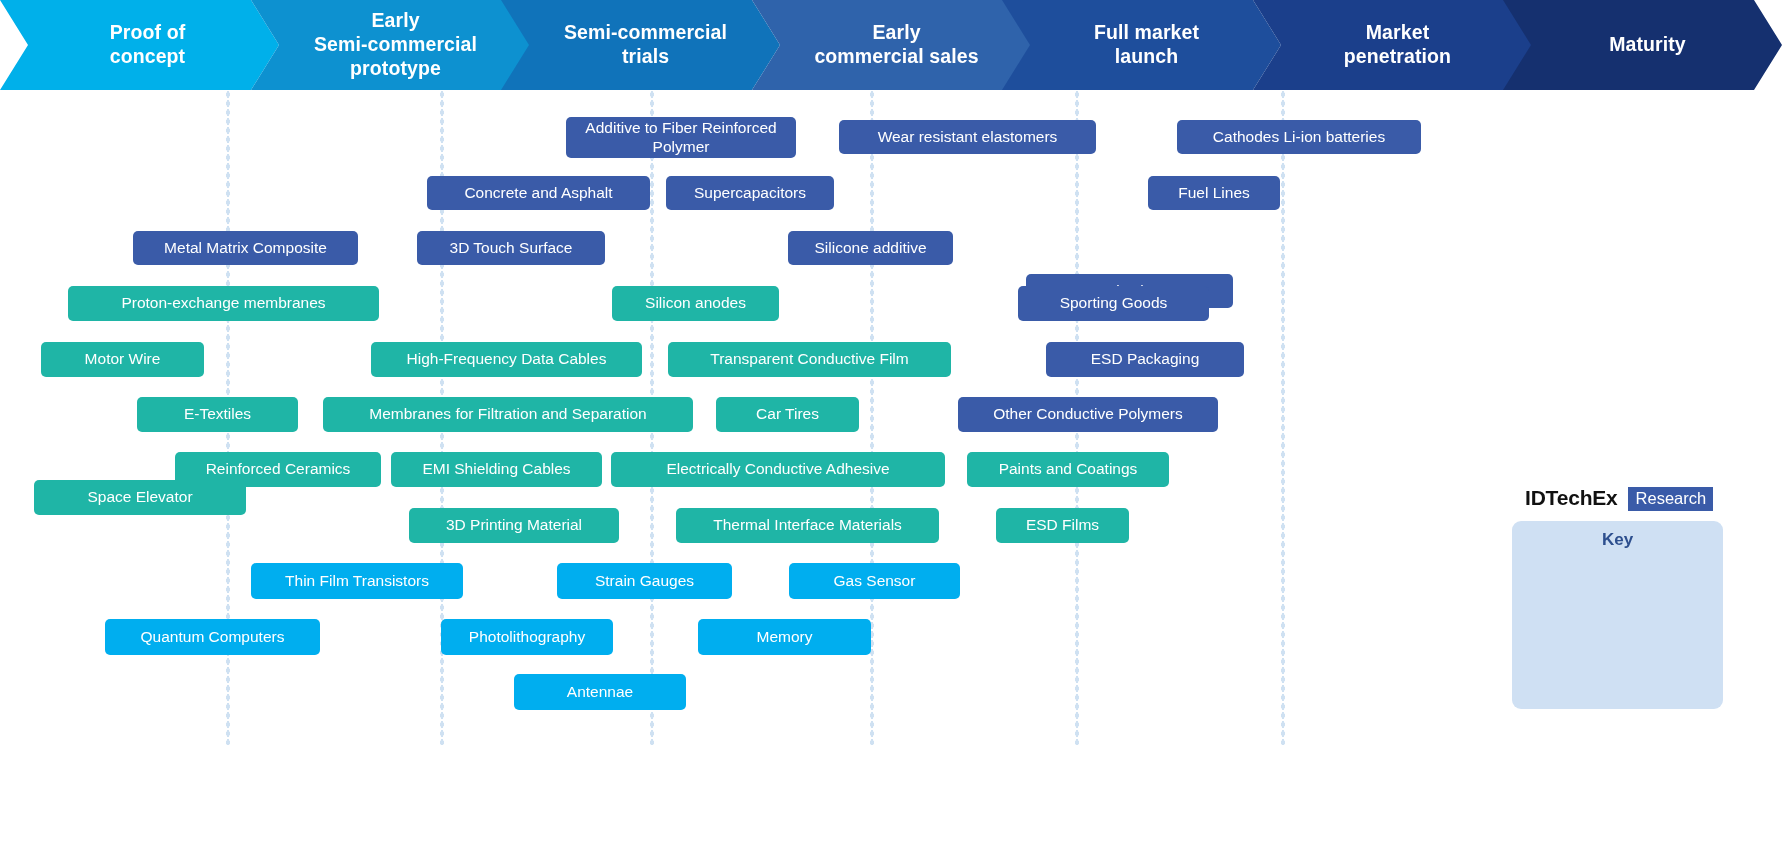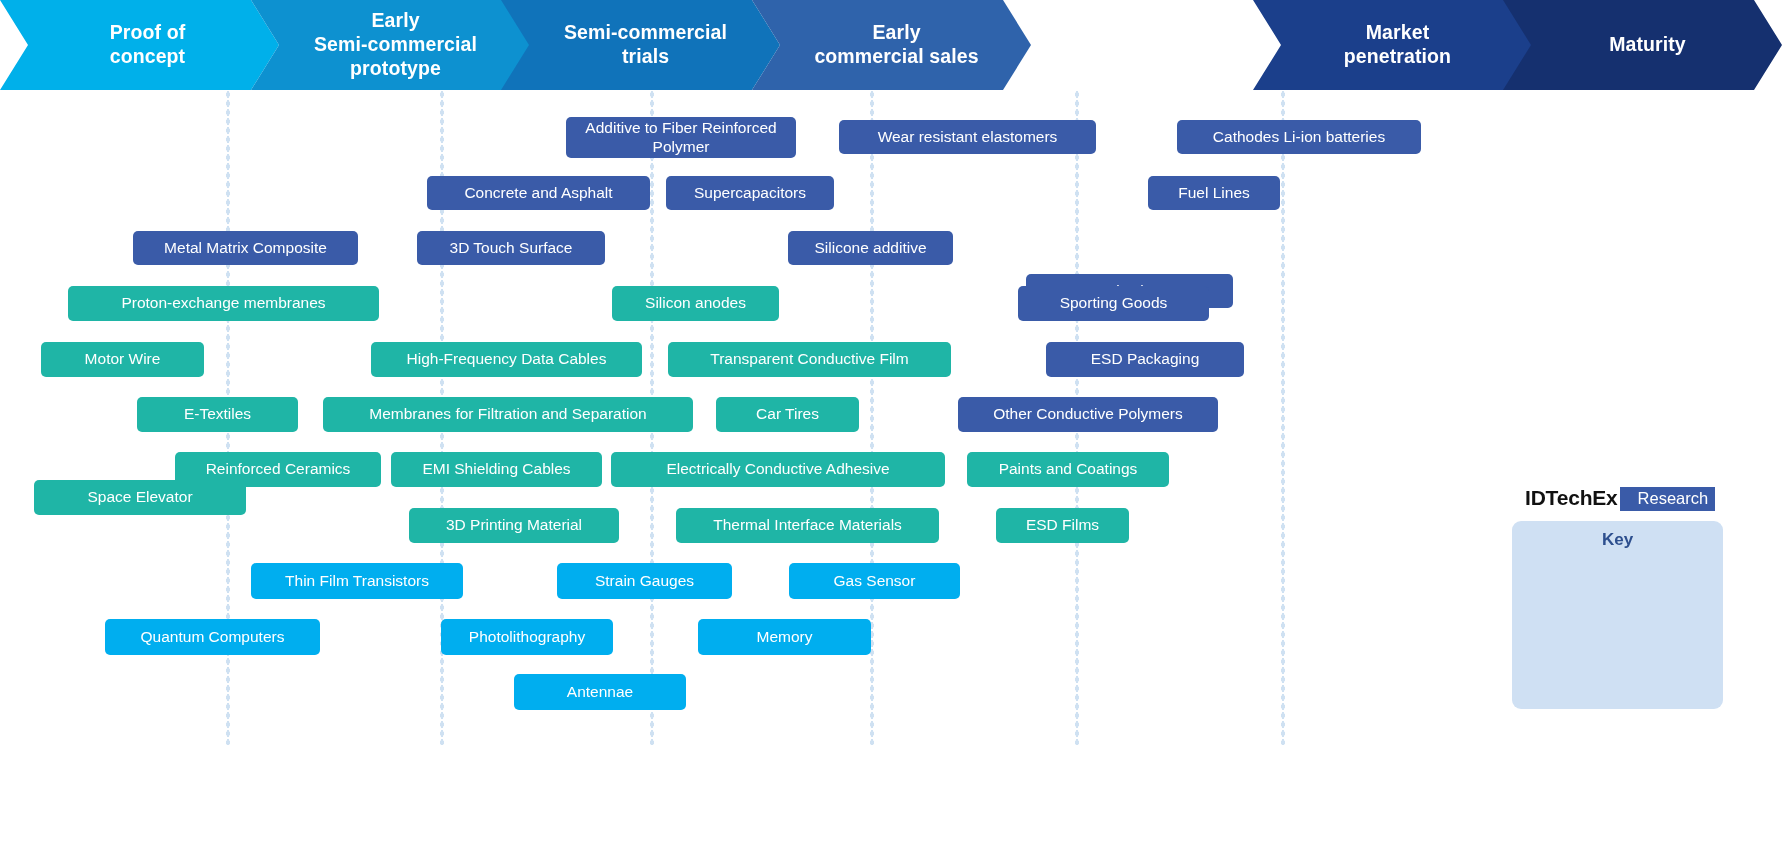--- a/index.html
+++ b/index.html
@@ -48,22 +48,22 @@
   .either{background:#1fb5a6;}
   .sw{background:#00aeef;}
 
   
   #brand{position:absolute;left:1525px;top:487px;height:26px;display:flex;align-items:flex-start;}
   #brand-name{
     font-size:21px;font-weight:bold;color:#111111;letter-spacing:-0.2px;
     border-bottom:3px solid #3a5ba8;line-height:1.05;padding-bottom:13px;
   }
   #brand-tag{
-    margin-left:2px;background:#3a5ba8;color:#ffffff;
-    font-size:16.5px;padding:1px 7px 2px 18px;line-height:1.25;
+    margin-left:10px;background:#3a5ba8;color:#ffffff;
+    font-size:16.5px;padding:1px 7px 2px 8px;line-height:1.25;
   }
 
   
   #key-panel{
     position:absolute;left:1512px;top:521px;width:211px;height:188px;
     background:#cfe0f3;border-radius:9px;
     display:flex;flex-direction:column;align-items:center;
     padding-top:9px;box-sizing:border-box;
   }
   #key-title{font-size:17px;font-weight:bold;color:#2d4f8e;margin-bottom:8px;}
@@ -88,20 +88,24 @@
 Semi-commercial
 prototype</span>
       </div>
       <div class="phase" style="left: 501px; width: 279px; background: rgb(16, 115, 186); clip-path: polygon(0px 0px, 251px 0px, 279px 50%, 251px 100%, 0px 100%, 28px 50%);">
         <span class="plabel" style="margin-left: 10px;">Semi-commercial
 trials</span>
       </div>
       <div class="phase" style="left: 752px; width: 279px; background: rgb(47, 99, 171); clip-path: polygon(0px 0px, 251px 0px, 279px 50%, 251px 100%, 0px 100%, 28px 50%);">
         <span class="plabel" style="margin-left: 10px;">Early
 commercial sales</span>
+      </div>
+      <div class="phase" style="left: 1002px; width: 279px; background: rgb(30, 78, 156); clip-path: polygon(0px 0px, 251px 0px, 279px 50%, 251px 100%, 0px 100%, 28px 50%);">
+        <span class="plabel" style="margin-left: 10px;">Full market
+launch</span>
       </div>
       <div class="phase" style="left: 1253px; width: 279px; background: rgb(27, 63, 139); clip-path: polygon(0px 0px, 251px 0px, 279px 50%, 251px 100%, 0px 100%, 28px 50%);">
         <span class="plabel" style="margin-left: 10px;">Market
 penetration</span>
       </div>
       <div class="phase" style="left: 1503px; width: 279px; background: rgb(21, 48, 111); clip-path: polygon(0px 0px, 251px 0px, 279px 50%, 251px 100%, 0px 100%, 28px 50%);">
         <span class="plabel" style="margin-left: 10px;">Maturity</span>
       </div>
     </div>
 

